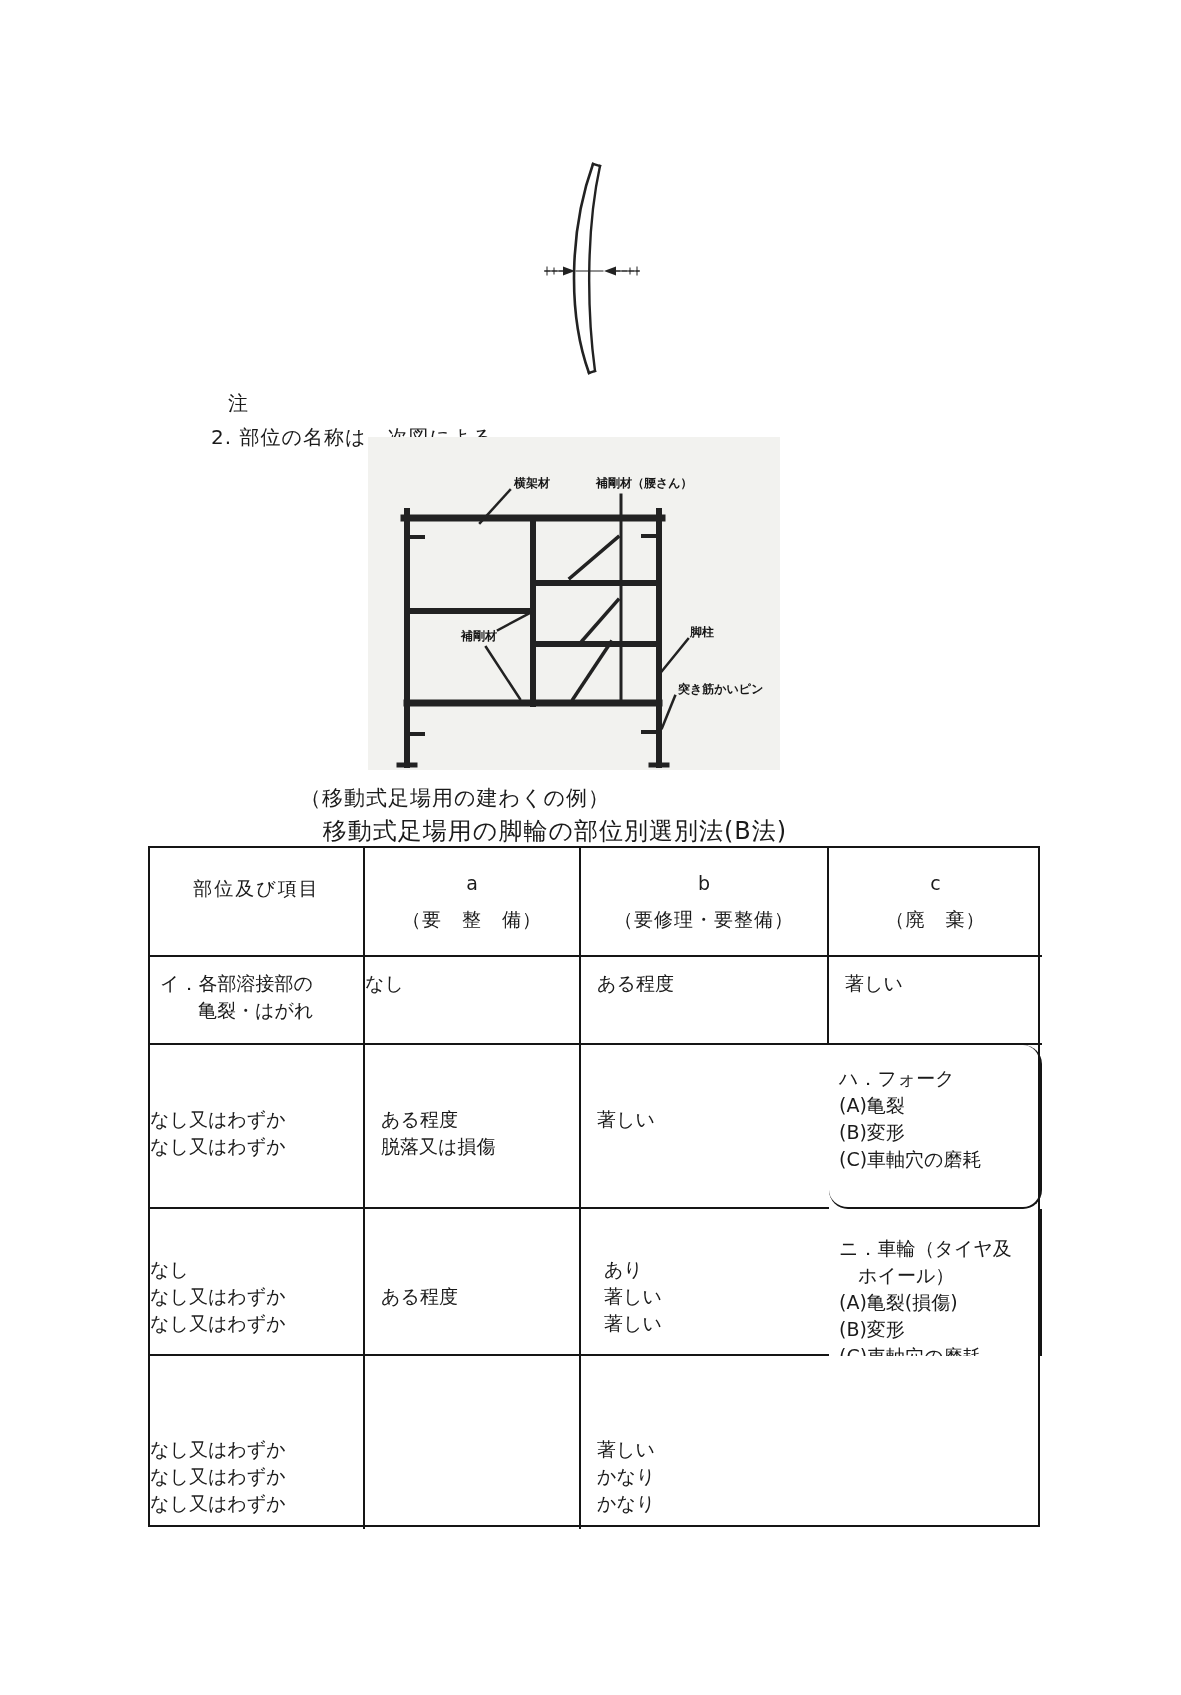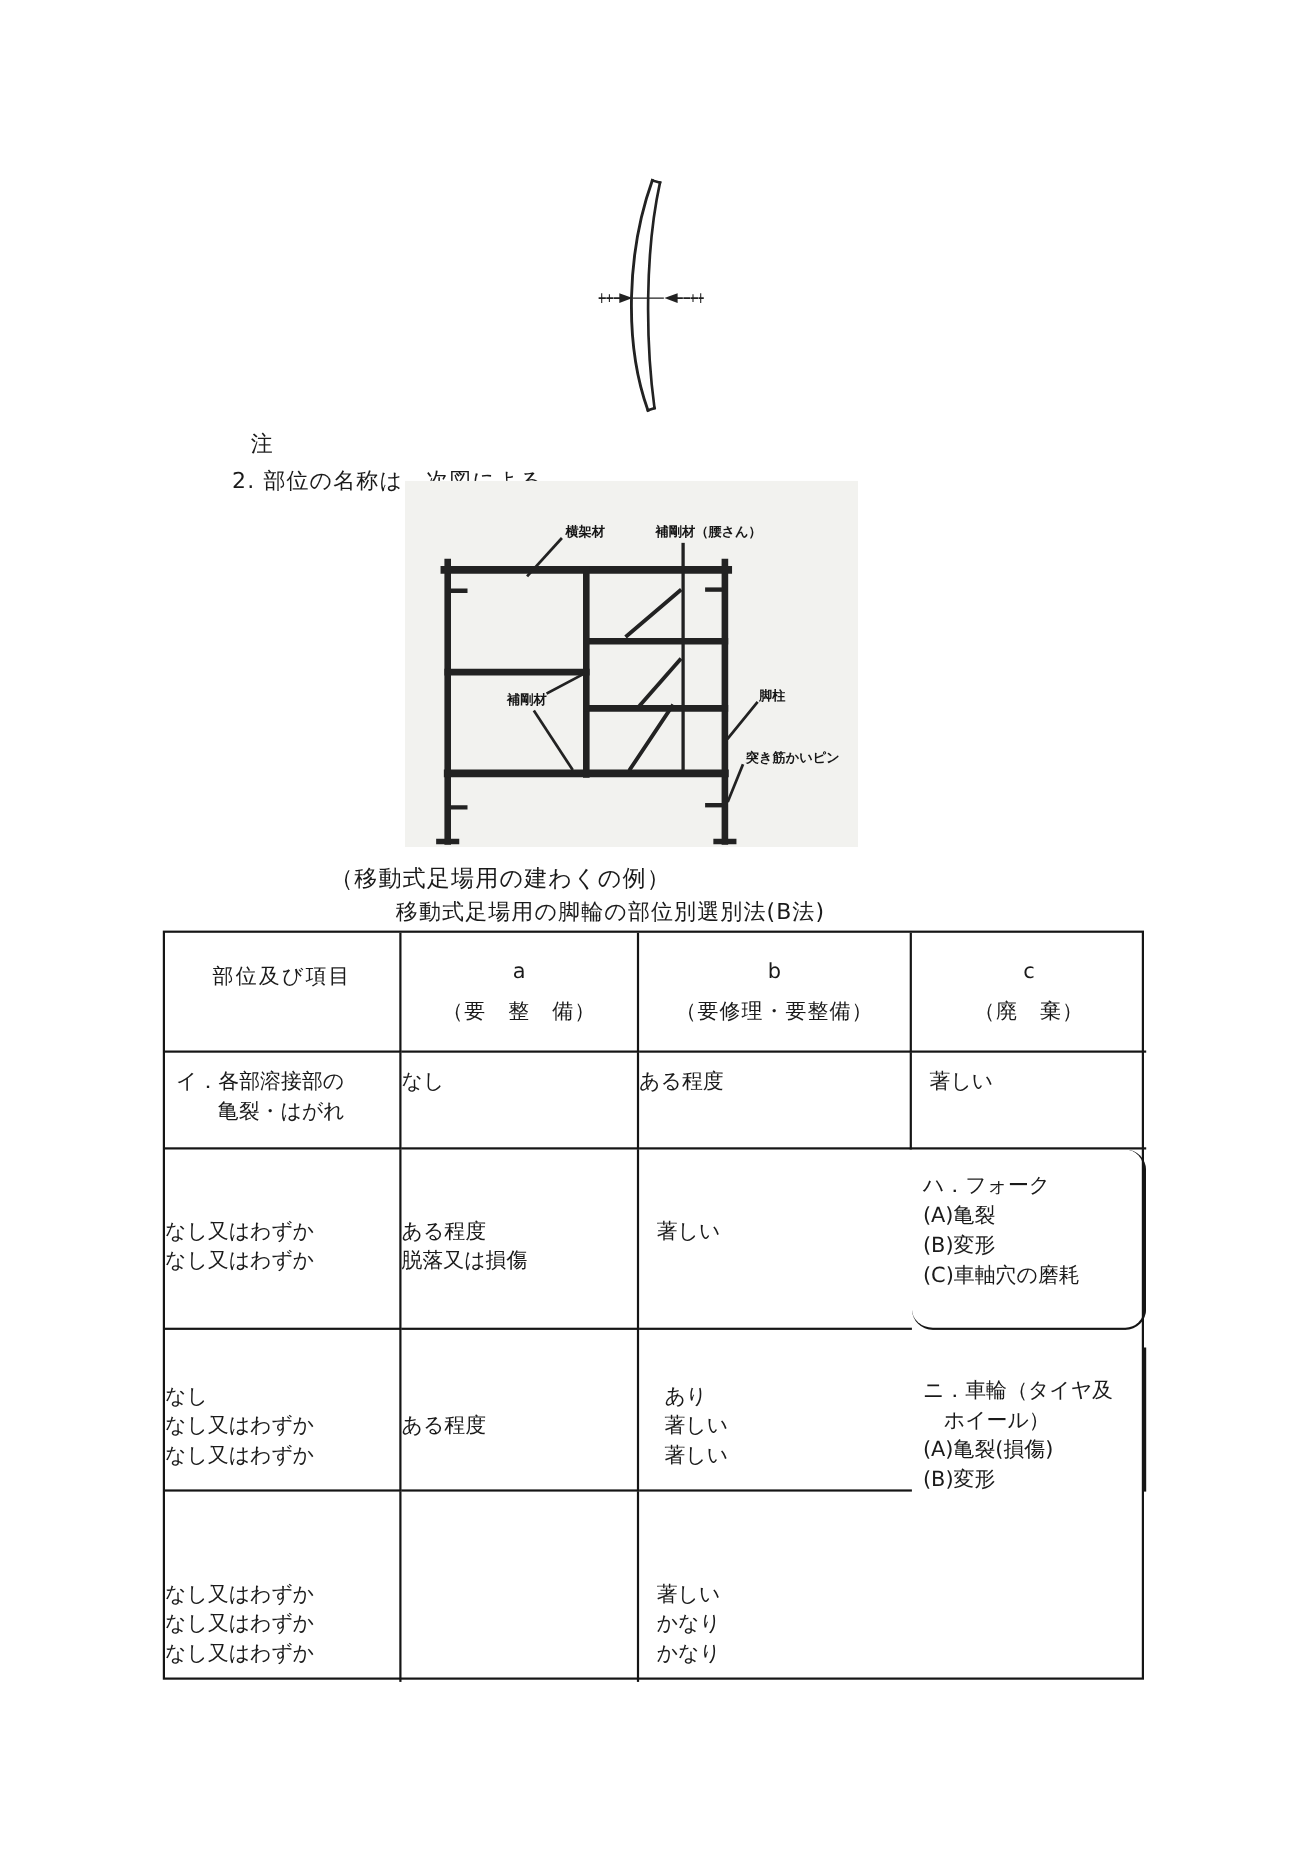--- a/index.html
+++ b/index.html
@@ -5,39 +5,39 @@
   html,body{margin:0;padding:0;}
   body{
     width:1181px;height:1695px;position:relative;background:#ffffff;
     font-family:"DejaVu Sans","Liberation Sans",sans-serif;
     color:#1a1a1a;
   }
   .abs{position:absolute;}
   .note{left:228px;top:390px;font-size:20px;letter-spacing:2px;}
   .item2{left:211px;top:424px;font-size:20px;letter-spacing:1px;}
   .fig-caption{left:300px;top:784px;width:450px;font-size:21px;letter-spacing:1px;}
-  .table-title{left:240px;top:815px;width:630px;text-align:center;font-size:20px;letter-spacing:1px;}
+  .table-title{left:240px;top:815px;width:630px;text-align:center;font-size:24px;letter-spacing:1px;}
 
   
   .seltable{
     left:148px;top:846px;width:892px;height:681px;
     display:grid;
     grid-template-columns:215px 216px 248px 213px;
     grid-template-rows:109px 88px 164px 147px 173px;
     border:2px solid #151515;box-sizing:border-box;
     font-size:19px;
   }
   .cell{border-right:2px solid #151515;border-bottom:2px solid #151515;
         box-sizing:border-box;overflow:hidden;}
   .cell.lastcol{border-right:none;}
   .cell.lastrow{border-bottom:none;}
   .cell .line{line-height:27px;height:27px;white-space:pre;}
   .c1{padding-left:10px;}
   .c2{}
-  .c3{font-family:Liberation Serif, serif;}
+  .c3{padding-left:16px;font-family:Liberation Serif, serif;}
   .c4{padding-left:16px;}
   .head{text-align:center;padding-left:0;}
   .head .hline1{margin-top:22px;line-height:27px;}
   .head .hline2{margin-top:9px;line-height:27px;letter-spacing:1px;}
   .head.hcol1 .hline1{margin-top:27px;letter-spacing:2px;}
 
   
   .bendfig{left:497px;top:150px;}
   .framefig{left:368px;top:437px;}
   svg line, svg path{stroke:#222;fill:none;stroke-linecap:square;}
@@ -178,21 +178,21 @@
       <div class="line">&nbsp;</div>
       <div class="line">&nbsp;</div>
       <div class="line">ある程度</div>
     </div>
     <div class="cell c4 lastcol" style="padding-top: 20px; padding-left: 23px;">
       <div class="line">&nbsp;</div>
       <div class="line">あり</div>
       <div class="line">著しい</div>
       <div class="line">著しい</div>
     </div>
-    <div class="cell c1 lastrow" style="padding-top: 26px; margin-top: 16px;">
+    <div class="cell c1 lastrow" style="padding-top: 26px;">
       <div class="line">ニ．車輪（タイヤ及</div>
       <div class="line">　ホイール）</div>
       <div class="line">(A)亀裂(損傷)</div>
       <div class="line">(B)変形</div>
       <div class="line">(C)車軸穴の磨耗</div>
     </div>
     <div class="cell c2 lastrow" style="padding-top: 26px;">
       <div class="line">&nbsp;</div>
       <div class="line">&nbsp;</div>
       <div class="line">なし又はわずか</div>

